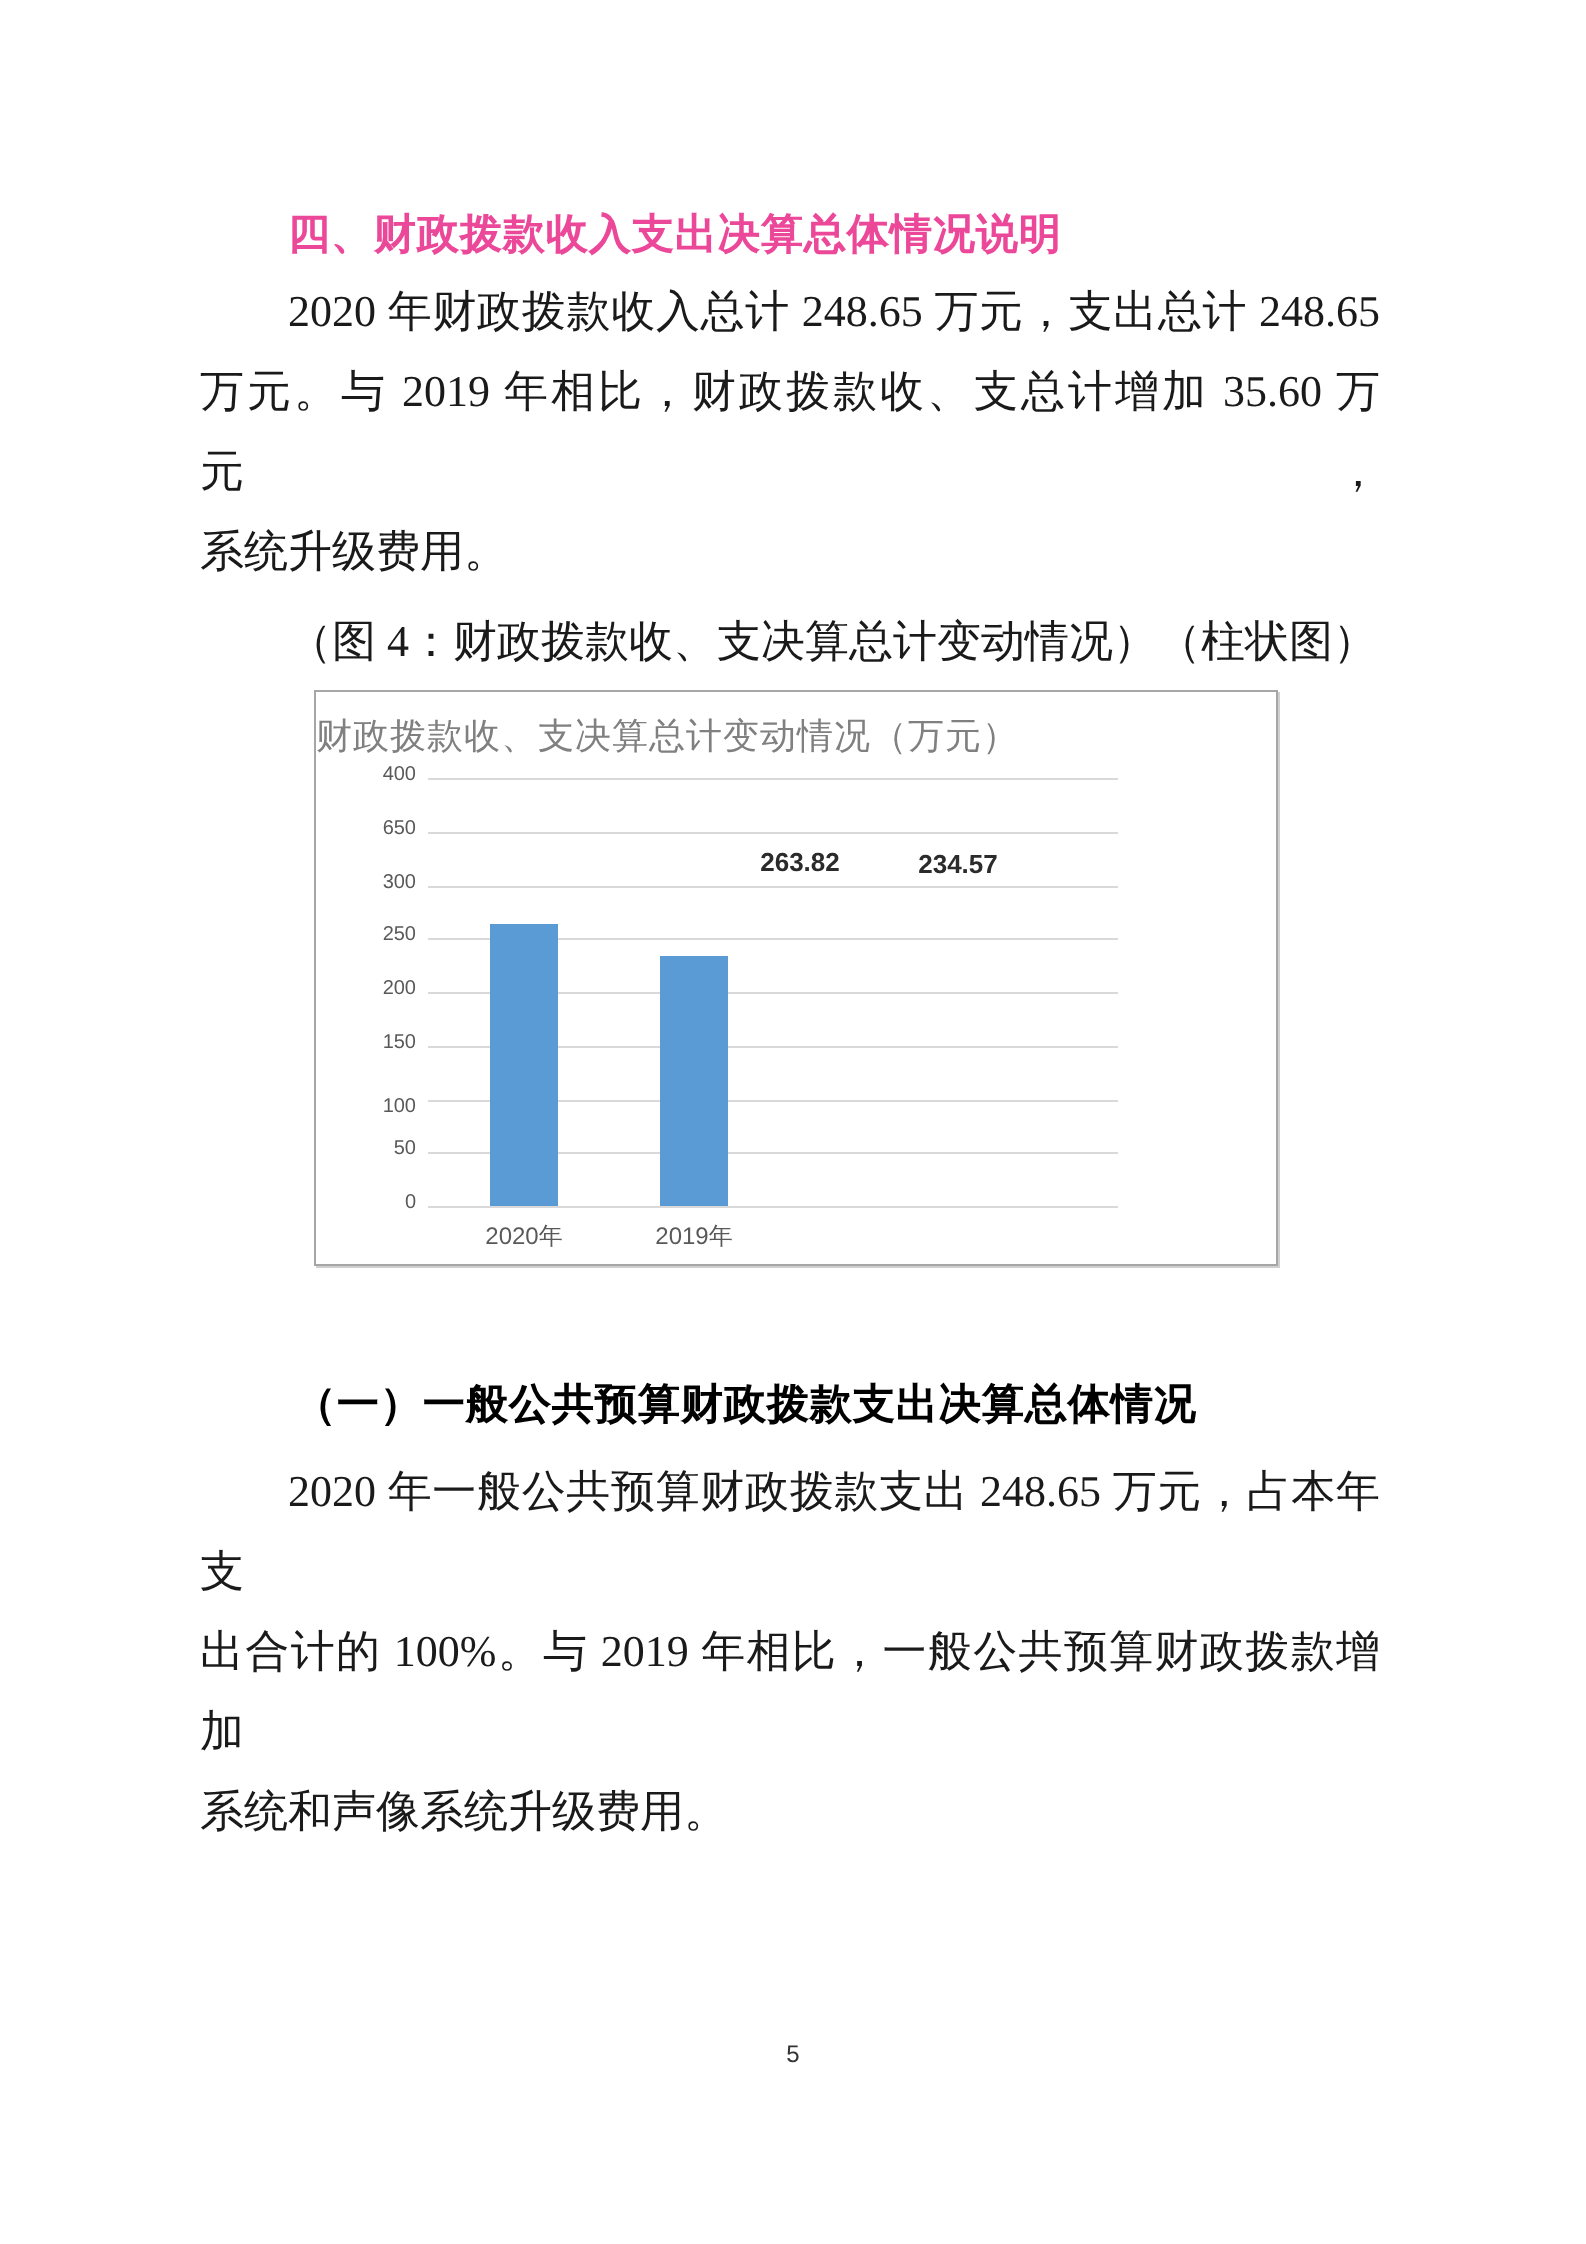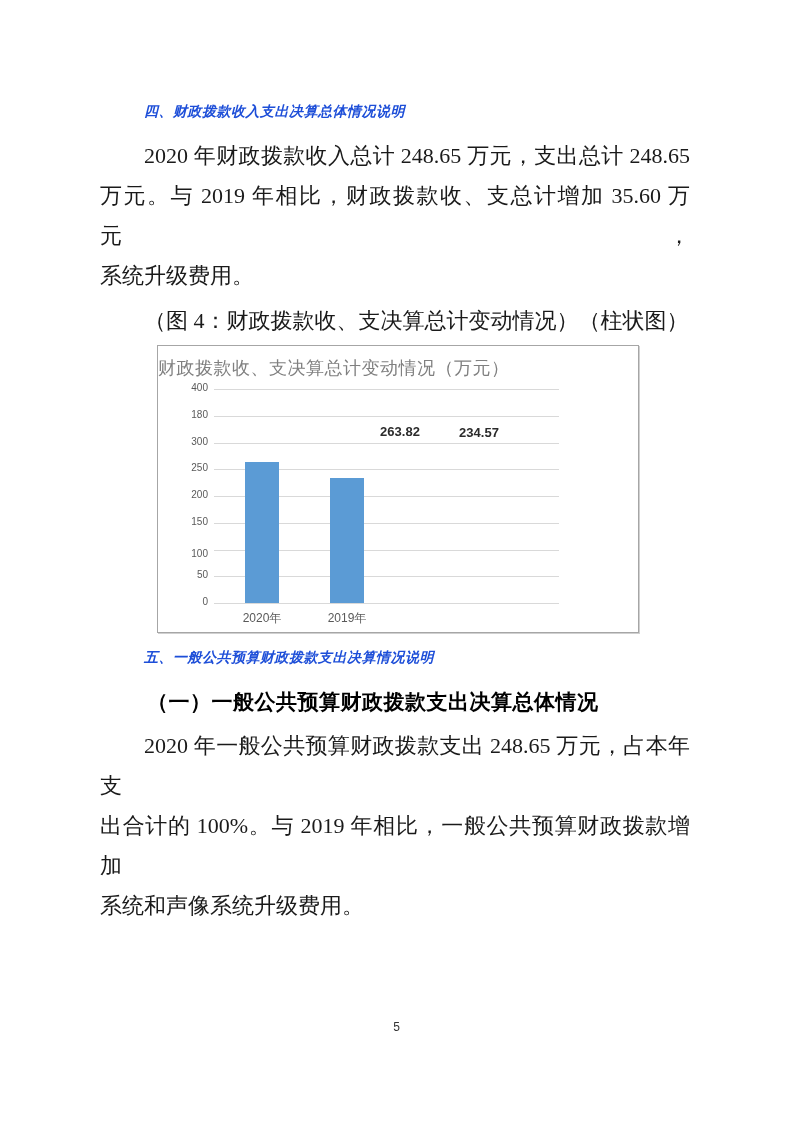--- a/index.html
+++ b/index.html
@@ -14,25 +14,24 @@
     background: #ffffff;
     overflow: hidden;
     font-family: "Liberation Serif", "DejaVu Serif", serif;
     color: #1a1a1a;
   }
   .heading {
     position: absolute;
     left: 144px;
     font-family: "Liberation Sans", "DejaVu Sans", sans-serif;
     font-weight: bold;
-    font-size: 14px;
-    color: #1d4ed8;
+    font-size: 21px;
+    color: #ec4899;
     letter-spacing: 0.5px;
     white-space: nowrap;
-    font-style: italic;
   }
   .subheading {
     position: absolute;
     left: 147px;
     font-family: "Liberation Serif", "DejaVu Serif", serif;
     font-weight: bold;
     font-size: 21px;
     color: #000000;
     letter-spacing: 0.5px;
     white-space: nowrap;
@@ -152,32 +151,31 @@
       <div class="ytick" style="left: 12px; width: 38px; top: 202px; color: rgb(89, 89, 89);">100</div>
       <div class="gridline" style="left: 56px; width: 345px; top: 176.75px; background: rgb(217, 217, 217);"></div>
       <div class="ytick" style="left: 12px; width: 38px; top: 169.75px; color: rgb(89, 89, 89);">150</div>
       <div class="gridline" style="left: 56px; width: 345px; top: 150px; background: rgb(217, 217, 217);"></div>
       <div class="ytick" style="left: 12px; width: 38px; top: 143px; color: rgb(89, 89, 89);">200</div>
       <div class="gridline" style="left: 56px; width: 345px; top: 123.25px; background: rgb(217, 217, 217);"></div>
       <div class="ytick" style="left: 12px; width: 38px; top: 116.25px; color: rgb(89, 89, 89);">250</div>
       <div class="gridline" style="left: 56px; width: 345px; top: 96.5px; background: rgb(217, 217, 217);"></div>
       <div class="ytick" style="left: 12px; width: 38px; top: 89.5px; color: rgb(89, 89, 89);">300</div>
       <div class="gridline" style="left: 56px; width: 345px; top: 69.75px; background: rgb(217, 217, 217);"></div>
-      <div class="ytick" style="left: 12px; width: 38px; top: 62.75px; color: rgb(89, 89, 89);">180</div>
+      <div class="ytick" style="left: 12px; width: 38px; top: 62.75px; color: rgb(89, 89, 89);">650</div>
       <div class="gridline" style="left: 56px; width: 345px; top: 43px; background: rgb(217, 217, 217);"></div>
       <div class="ytick" style="left: 12px; width: 38px; top: 36px; color: rgb(89, 89, 89);">400</div>
       <div class="bar" style="left: 87px; width: 34px; top: 115.856px; height: 141.144px; background: rgb(91, 155, 213);"></div>
       <div class="xtick" style="left: 104px; top: 264px; color: rgb(89, 89, 89);">2020年</div>
       <div class="bar" style="left: 172px; width: 34px; top: 131.505px; height: 125.495px; background: rgb(91, 155, 213);"></div>
       <div class="xtick" style="left: 189px; top: 264px; color: rgb(89, 89, 89);">2019年</div>
       <div class="bar-data-label" style="left: 242px; top: 85px; color: rgb(43, 43, 43);">263.82</div>
       <div class="bar-data-label" style="left: 321px; top: 86px; color: rgb(43, 43, 43);">234.57</div>
     </div>
 
-  <div class="heading" style="top:649px;">五、一般公共预算财政拨款支出决算情况说明</div>
 
   <div class="subheading" style="top:688px;">（一）一般公共预算财政拨款支出决算总体情况</div>
 
   <div class="para" style="top:726px;">
     <div class="jline indent">2020 年一般公共预算财政拨款支出 248.65 万元，占本年支</div>
     <div class="jline">出合计的 100%。与 2019 年相比，一般公共预算财政拨款增加</div>
     <div class="lastline">系统和声像系统升级费用。</div>
   </div>
 
   <div class="page-number">5</div>

